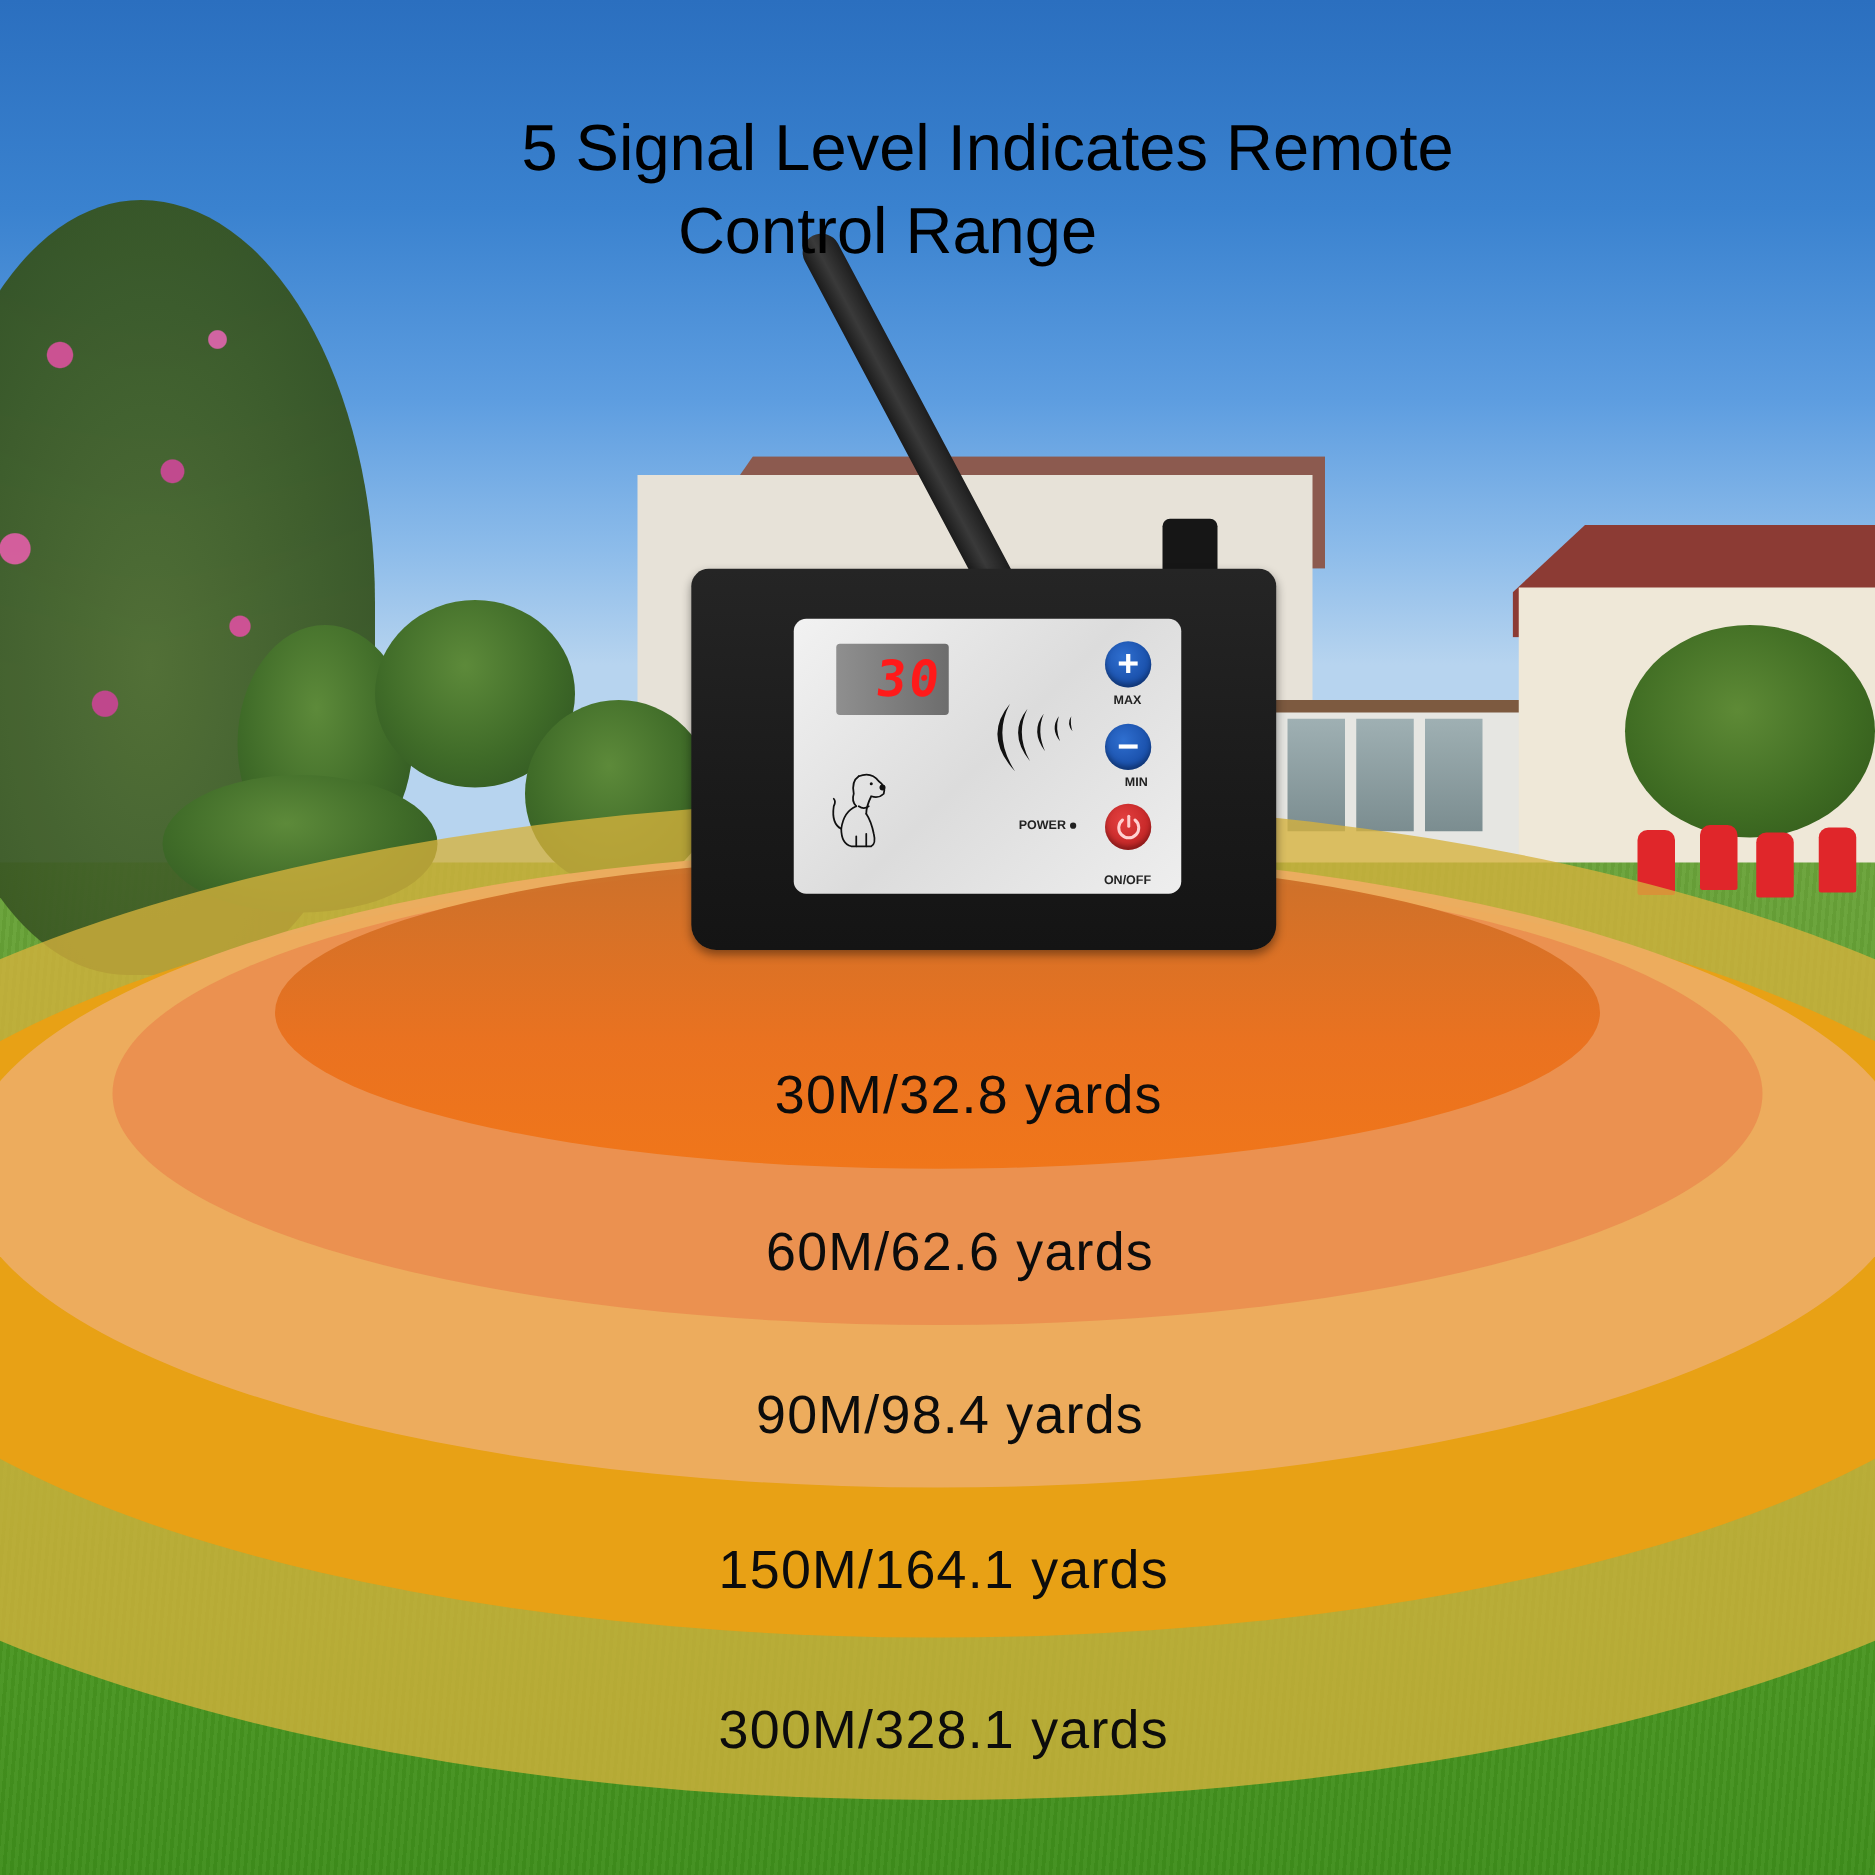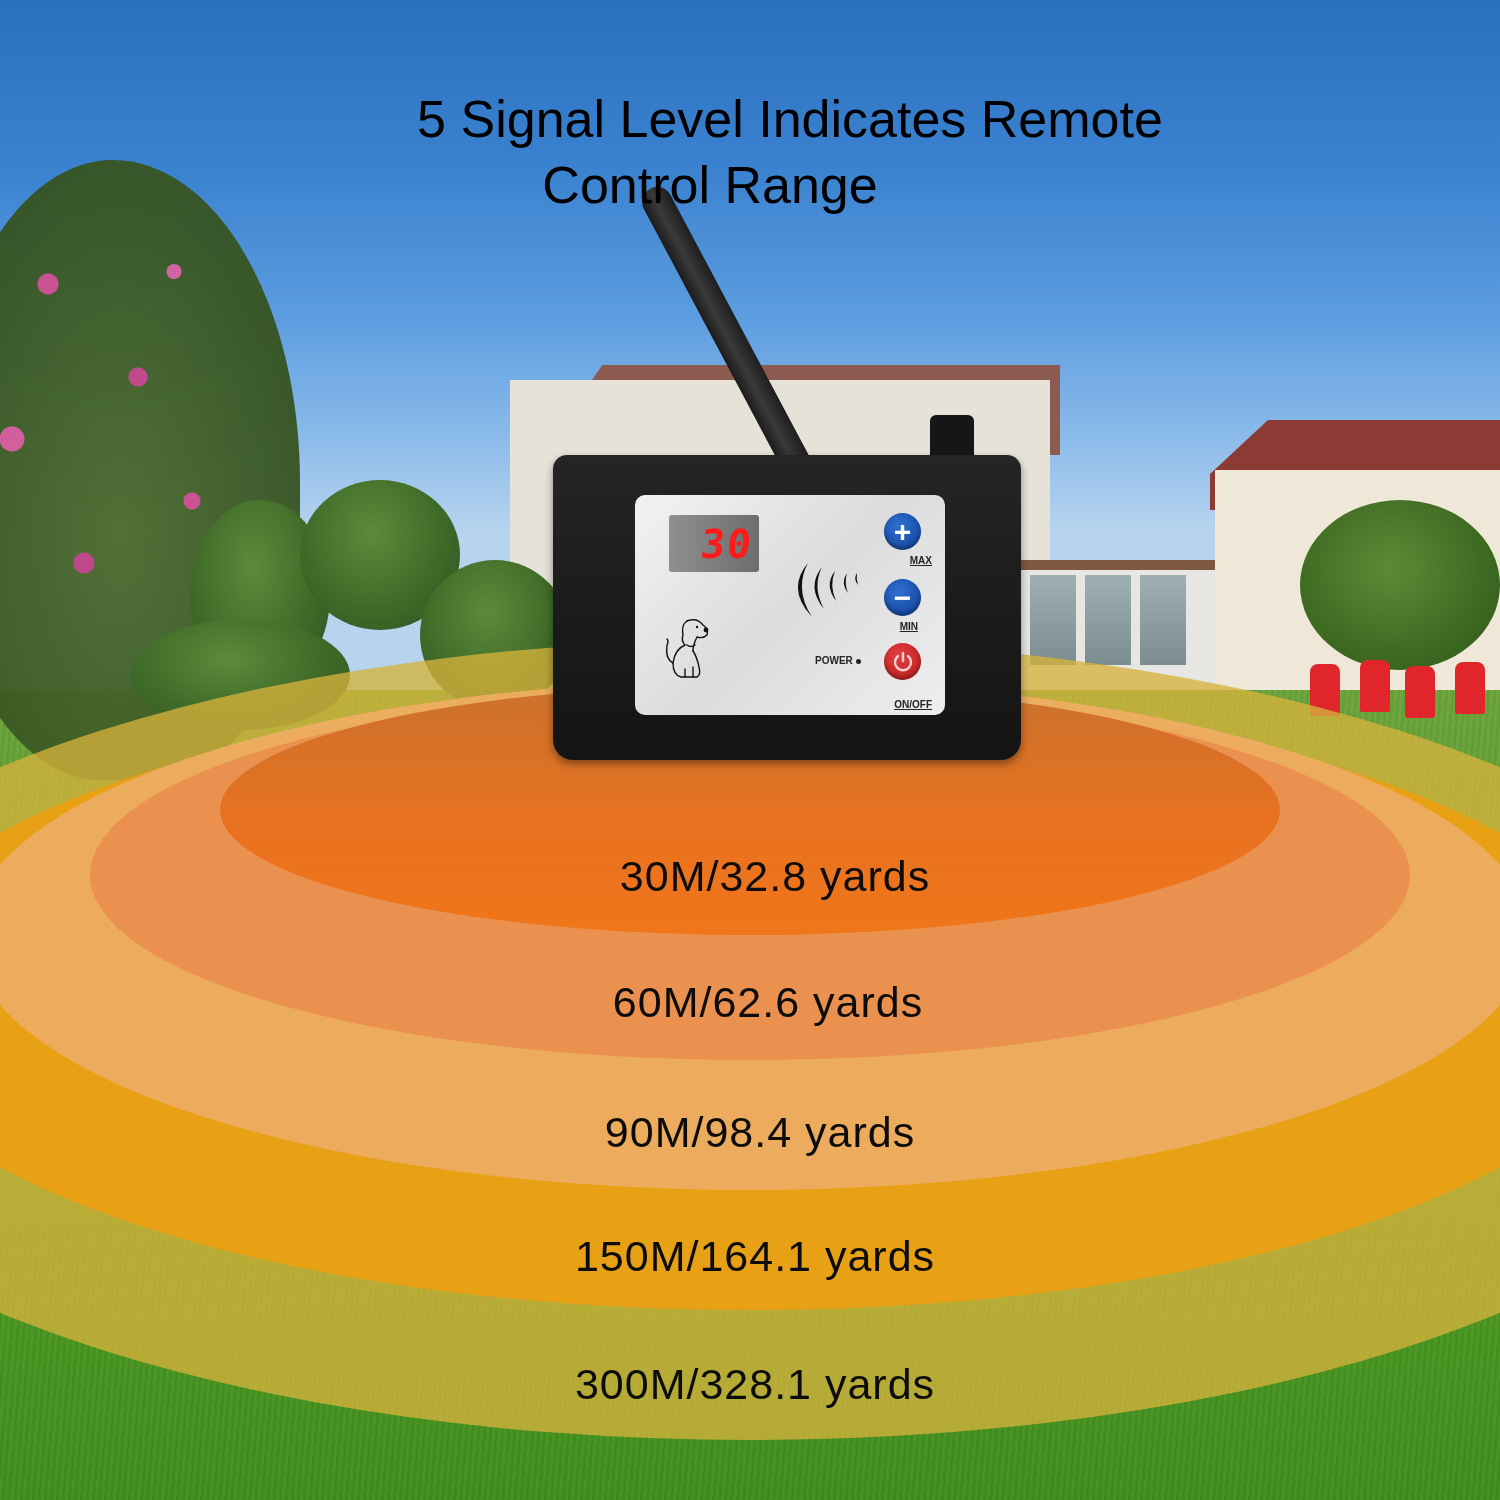--- a/index.html
+++ b/index.html
@@ -70,21 +70,21 @@
       background: linear-gradient(135deg, #f2f2f2, #dcdcdc 50%, #eeeeee); }
     .lcd { position: absolute; left: 34px; top: 20px; width: 90px; height: 57px; border-radius: 3px;
       background: linear-gradient(90deg, #8f8f8f, #6d6d6d); display: flex; align-items: center; justify-content: flex-end; padding-right: 6px; box-sizing: border-box; }
     .lcd-value { font-family: "DejaVu Sans Mono", monospace; font-size: 40px; color: #ff1a1a; font-weight: bold; letter-spacing: 2px; transform: skewX(-6deg); }
     .waves { position: absolute; left: 155px; top: 60px; width: 80px; height: 65px; }
     .btn-round { position: absolute; width: 37px; height: 37px; border-radius: 50%; display: flex; align-items: center; justify-content: center;
       color: #fff; font-weight: bold; font-size: 30px; line-height: 1; box-shadow: inset 0 -3px 4px rgba(0,0,0,0.3); }
     .btn-max { left: 249px; top: 18px; background: radial-gradient(circle at 40% 35%, #2f6fd0, #0e3f96); }
     .btn-min { left: 249px; top: 84px; background: radial-gradient(circle at 40% 35%, #2f6fd0, #0e3f96); }
     .btn-power { left: 249px; top: 148px; background: radial-gradient(circle at 40% 35%, #e44040, #b41a1a); }
-    .btn-label { position: absolute; font-size: 10px; font-weight: bold; color: #222; text-align: right; width: 60px; text-decoration: underline; }
+    .btn-label { position: absolute; font-size: 10px; font-weight: bold; color: #222; text-align: center; width: 60px; }
     .dog { position: absolute; left: 22px; top: 120px; width: 58px; height: 68px; }
     .power-label { position: absolute; left: 180px; top: 160px; font-size: 10px; font-weight: bold; color: #222; }
     .power-dot { display: inline-block; width: 5px; height: 5px; border-radius: 50%; background: #222; margin-left: 3px; vertical-align: middle; }
   </style>
 </head>
 <body>
 
 <div class="scene">
   <div class="sky"></div>
 
@@ -148,21 +148,21 @@
       </svg>
 
       <div class="btn-round btn-max">
         <span>+</span>
       </div>
       <div class="btn-label" style="left:237px;top:60px">MAX</div>
 
       <div class="btn-round btn-min">
         <span>−</span>
       </div>
-      <div class="btn-label" style="left:223px;top:126px">MIN</div>
+      <div class="btn-label" style="left:244px;top:126px">MIN</div>
 
       <div class="power-label">
         <span>POWER</span><span class="power-dot"></span>
       </div>
 
       <div class="btn-round btn-power">
         <svg width="24" height="24" viewBox="0 0 24 24">
           <path d="M7 6 A8 8 0 1 0 17 6" fill="none" stroke="#ffd0d0" stroke-width="2.4" stroke-linecap="round"></path>
           <line x1="12" y1="3" x2="12" y2="11" stroke="#ffd0d0" stroke-width="2.4" stroke-linecap="round"></line>
         </svg>

